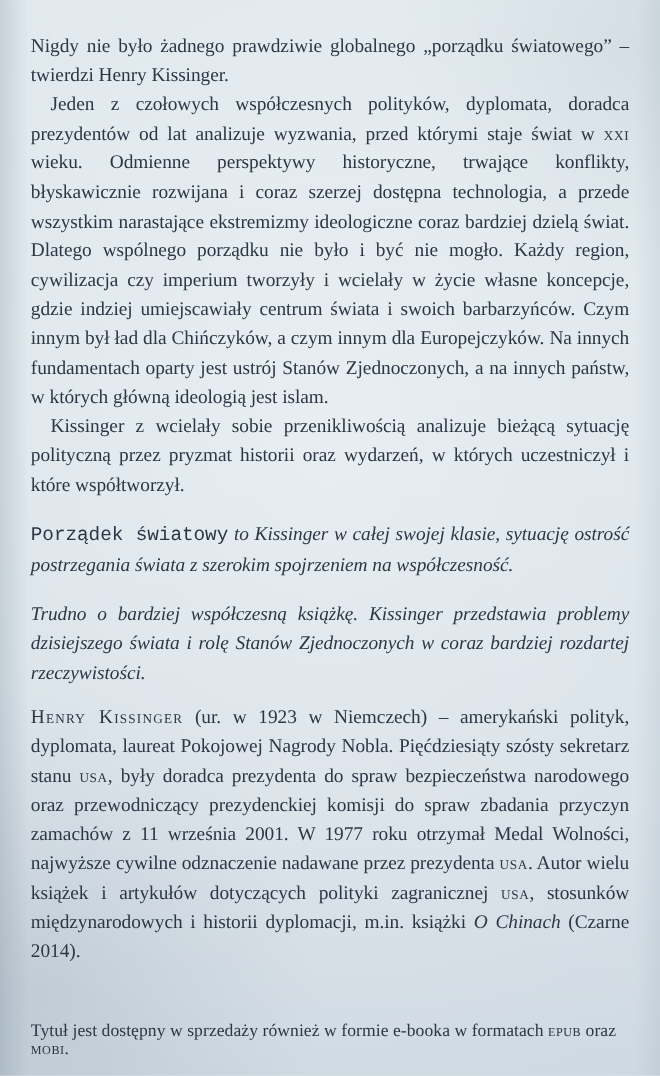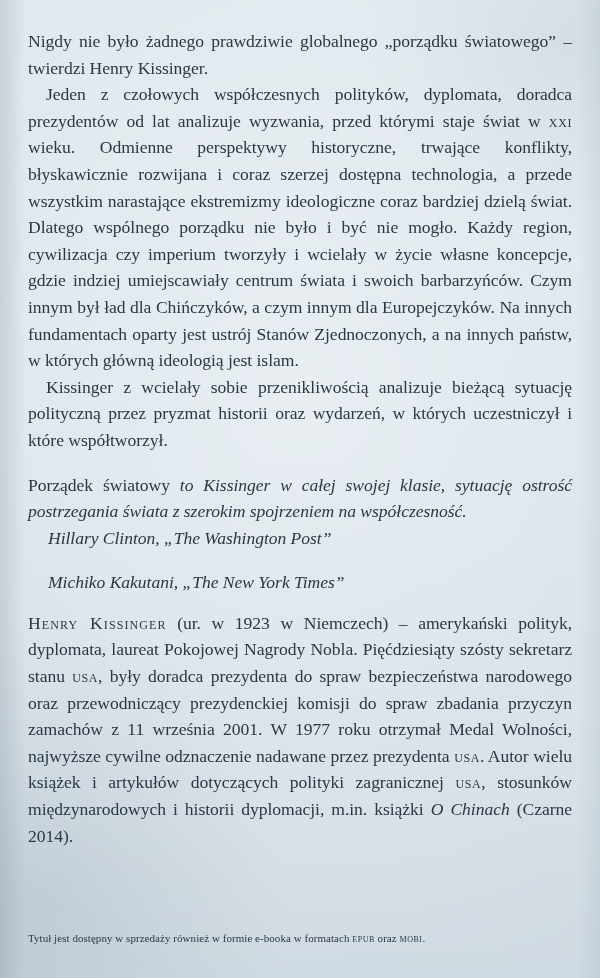--- a/index.html
+++ b/index.html
@@ -71,21 +71,21 @@
     text-align: justify;
     text-justify: inter-word;
     hyphens: manual;
     letter-spacing: -0.05px;
   }
 
   .body-block p.indent { text-indent: 18px; }
 
   .blurb        { margin-top: 18px; }
   .blurb p      { font-style: italic; }
-  .blurb p .roman { font-style: normal; }
+  .blurb p .roman { font-style: normal; font-family: Liberation Mono, monospace; }
 
   .attrib {
     margin: 0;
     font-size: 17.6px;
     line-height: 26.6px;
     font-style: normal;
     text-indent: 20px;
     text-align: left;
   }
 
@@ -109,21 +109,21 @@
     position: absolute;
     z-index: 2;
     left: 0;
     right: 0;
     top: 930px;
     padding: 0 28px;
     box-sizing: border-box;
   }
   .footer p {
     margin: 0;
-    font-size: 11px;
+    font-size: 16px;
     line-height: 16px;
     letter-spacing: 0.05px;
     text-align: left;
   }
   .footer .smallcaps { letter-spacing: 0.5px; }
 </style>
 </head>
 <body>
 
 <div id="cover">
@@ -134,25 +134,24 @@
 
       <p>Nigdy nie było żadnego prawdziwie globalnego „porządku świato­wego” – twierdzi Henry Kissinger.</p>
 
       <p class="indent"><span>Jeden z czołowych współczesnych polityków, dyplomata, dorad­ca prezydentów od lat analizuje wyzwania, przed którymi staje świat w </span><span class="smallcaps">xxi</span><span> wieku. Odmienne perspektywy historyczne, trwające konflikty, błyskawicznie rozwijana i coraz szerzej dostępna technologia, a prze­de wszystkim narastające ekstremizmy ideologiczne coraz bardziej dzielą świat. Dlatego wspólnego porządku nie było i być nie mogło. Każdy region, cywilizacja czy imperium tworzyły i wcielały w życie własne koncepcje, gdzie indziej umiejscawiały centrum świata i swo­ich barbarzyńców. Czym innym był ład dla Chińczyków, a czym in­nym dla Europejczyków. Na innych fundamentach oparty jest ustrój Stanów Zjednoczonych, a na innych państw, w których główną ideo­logią jest islam.</span></p>
 
       <p class="indent">Kissinger z wcielały sobie przenikliwością analizuje bieżącą sytuację polityczną przez pryzmat historii oraz wydarzeń, w których uczestniczył i które współtworzył.</p>
     </section>
 
     <section class="blurb">
       <p><span class="roman">Porządek światowy</span><span> to Kissinger w całej swojej klasie, sytuację ostrość postrzegania świata z szerokim spojrzeniem na współczesność.</span></p>
-      <p class="attrib">Hillary Clinton, „The Washington Post”</p>
     </section>
 
     <section class="blurb">
-      <p class="attrib">Michiko Kakutani, „The New York Times”</p>
+      <p><span>Trudno o bardziej współczesną książkę. Kissinger przedstawia problemy dzisiejszego świata i rolę Stanów Zjednoczonych w coraz bardziej rozdartej rzeczywistości.</span></p>
     </section>
 
     <section class="bio">
       <p><span class="name-smallcaps">Henry Kissinger</span><span> (ur. w 1923 w Niemczech) – amerykański polityk, dyplomata, laureat Pokojowej Nagrody Nobla. Pięćdziesiąty szósty sekretarz stanu </span><span class="smallcaps">usa</span><span>, były doradca prezydenta do spraw bezpieczeń­stwa narodowego oraz przewodniczący prezydenckiej komisji do spraw zbadania przyczyn zamachów z 11 września 2001. W 1977 roku otrzymał Medal Wolności, najwyższe cywilne odznaczenie nadawane przez prezydenta </span><span class="smallcaps">usa</span><span>. Autor wielu książek i artykułów dotyczących polityki zagranicznej </span><span class="smallcaps">usa</span><span>, stosunków międzynarodowych i historii dyplomacji, m.in. książki </span><span class="ital">O Chinach</span><span> (Czarne 2014).</span></p>
     </section>
 
   </div>
 
   <div class="footer">
     <p><span>Tytuł jest dostępny w sprzedaży również w formie e-booka w formatach </span><span class="smallcaps">epub</span><span> oraz </span><span class="smallcaps">mobi</span><span>.</span></p>

